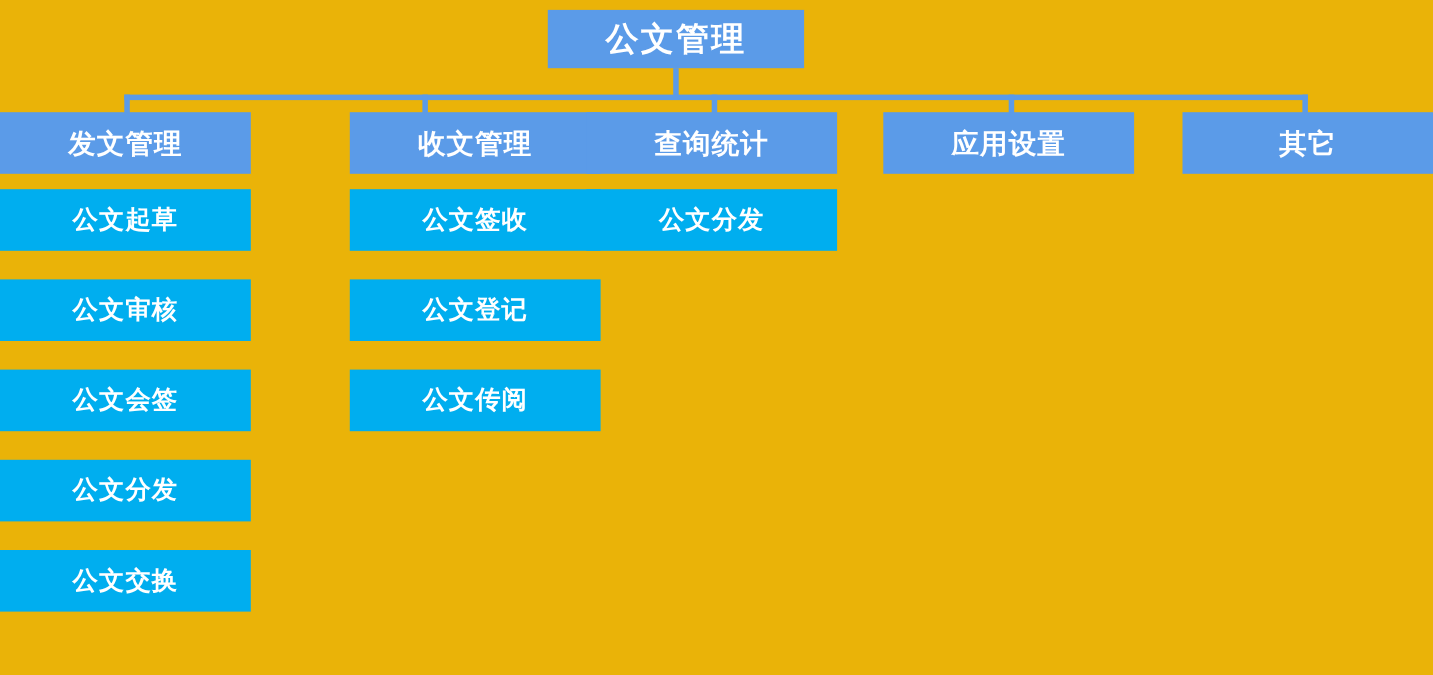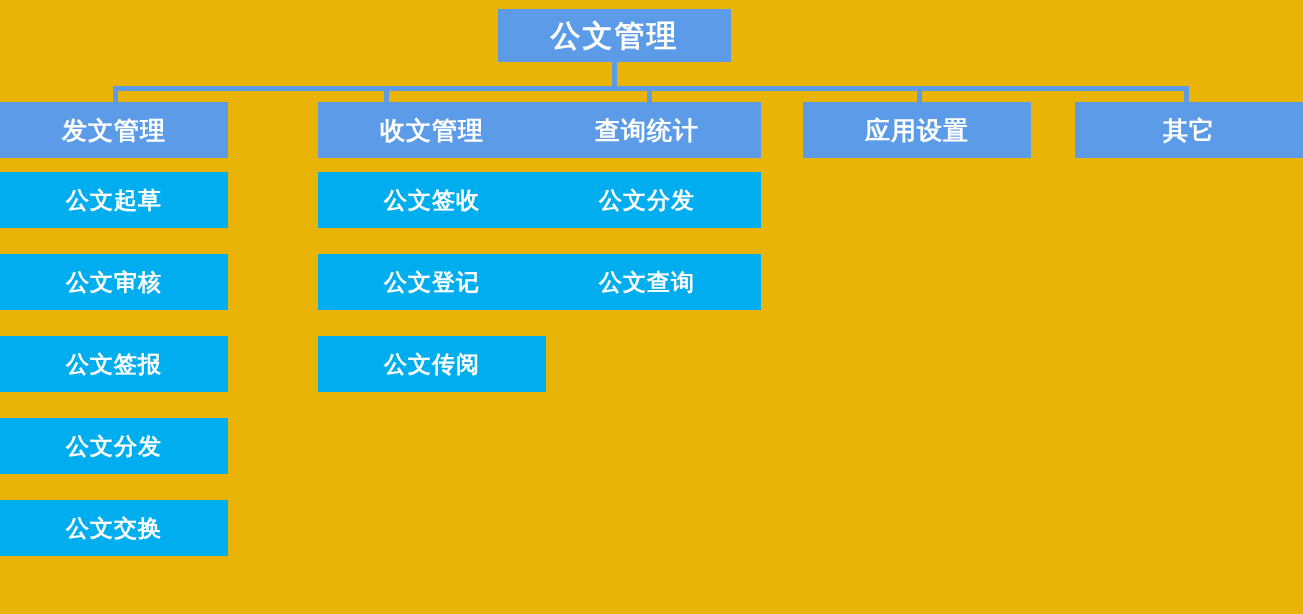--- a/index.html
+++ b/index.html
@@ -134,38 +134,37 @@
       <div class="conn conn-drop" style="left: 917px;"></div>
       <div class="conn conn-drop" style="left: 1184px;"></div>
     </div>
 
   <div class="columns" id="columns">
       <div class="column col-0">
         <div class="branch-node">发文管理</div>
         <div class="leaf-list">
           <div class="leaf-node">公文起草</div>
           <div class="leaf-node">公文审核</div>
-          <div class="leaf-node">公文签报</div>
+          <div class="leaf-node">公文会签</div>
           <div class="leaf-node">公文分发</div>
           <div class="leaf-node">公文交换</div>
         </div>
       </div>
       <div class="column col-1">
         <div class="branch-node">收文管理</div>
         <div class="leaf-list">
           <div class="leaf-node">公文签收</div>
           <div class="leaf-node">公文登记</div>
           <div class="leaf-node">公文传阅</div>
         </div>
       </div>
       <div class="column col-2">
         <div class="branch-node">查询统计</div>
         <div class="leaf-list">
           <div class="leaf-node">公文分发</div>
-          <div class="leaf-node">公文查询</div>
         </div>
       </div>
       <div class="column col-3">
         <div class="branch-node">应用设置</div>
       </div>
       <div class="column col-4">
         <div class="branch-node">其它</div>
       </div>
     </div>
 

